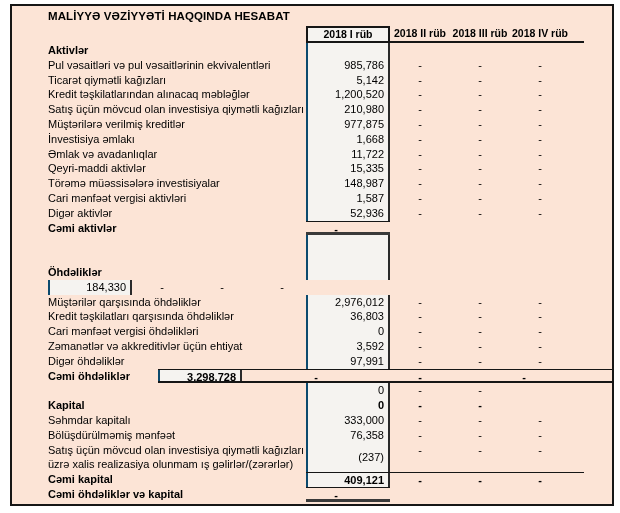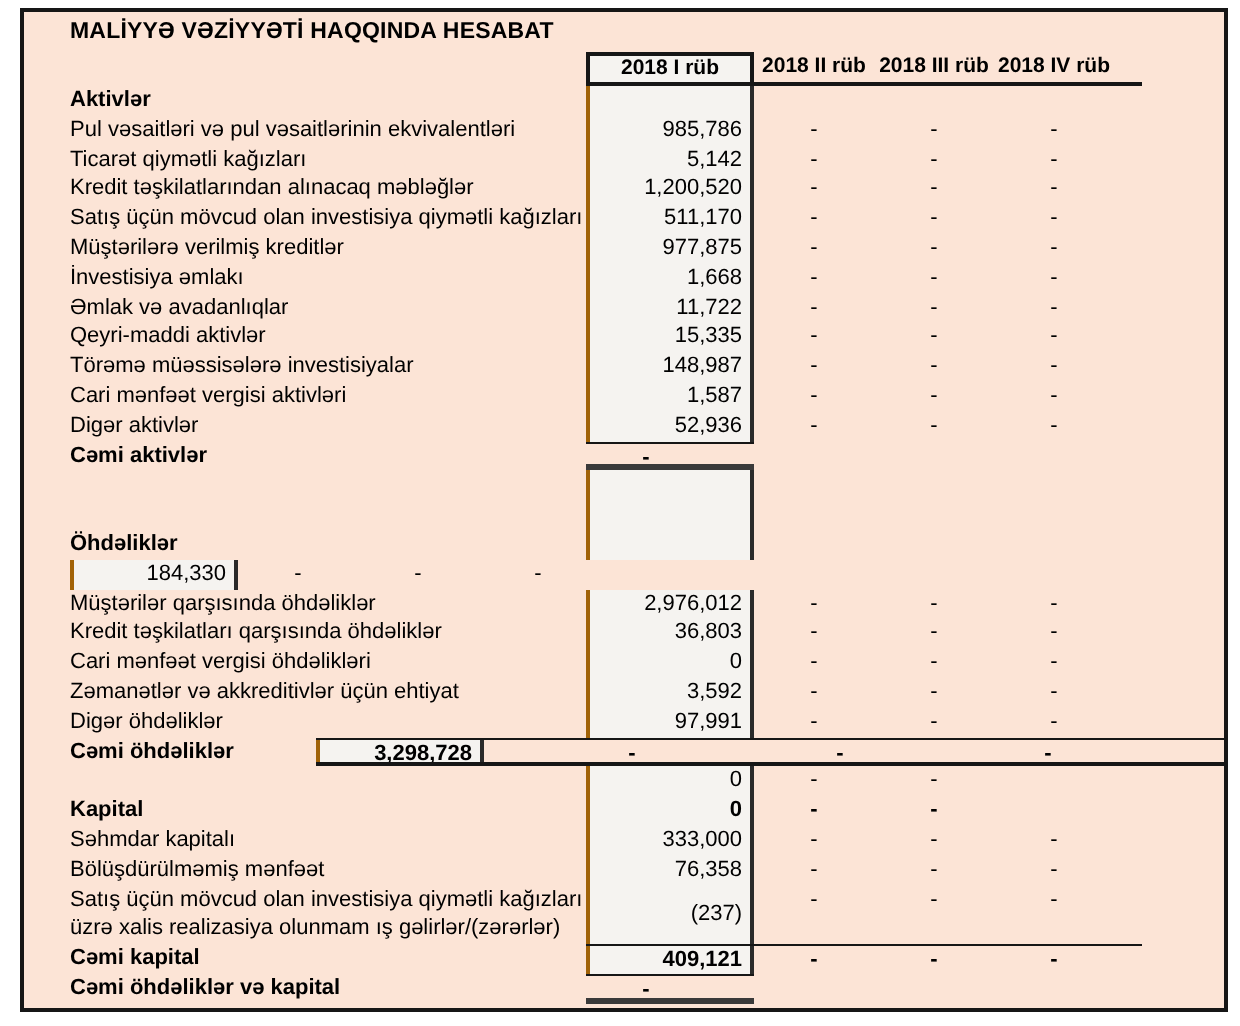--- a/index.html
+++ b/index.html
@@ -4,21 +4,21 @@
 <style>
   html,body{margin:0;padding:0;}
   .canvas{
     position:relative;width:620px;height:513px;background:#ffffff;
     font-family:"Liberation Sans", sans-serif;color:#000;
   }
   .sheet{
     position:absolute;left:10px;top:4px;width:604px;height:502px;
     box-sizing:border-box;border:2px solid #161616;background:#fce4d6;overflow:hidden;
   }
-  .inner{padding:4px 0 0 23px;}
+  .inner{padding:4px 0 0 36px;}
   .title{font-weight:bold;font-size:11.5px;letter-spacing:0.1px;height:16px;}
   
   .hrow{display:flex;height:17px;align-items:stretch;}
   .hlbl{width:258px;}
   .hbox{
     width:84px;box-sizing:border-box;border:2px solid #161616;background:#f5f3f0;
     font-weight:bold;font-size:10.5px;text-align:center;line-height:13px;
   }
   .hrest{display:flex;box-sizing:border-box;border-bottom:2px solid #161616;}
   .hcell{width:60px;text-align:center;font-weight:bold;font-size:10.5px;line-height:15px;white-space:nowrap;}
@@ -28,21 +28,21 @@
   .row.h2{height:29.6px;}
   .lbl{width:258px;white-space:nowrap;overflow:hidden;}
   .row.h2 .lbl{white-space:normal;line-height:14.8px;}
   .bold{font-weight:bold;}
   .band{display:flex;box-sizing:border-box;}
   .band.top-thin{border-top:1.5px solid #161616;}
   .band.bottom-thin{border-bottom:2px solid #161616;gap:44px;}
   .band.bottom-thick{border-bottom:3px solid #3a3a3a;flex-direction:column;}
   .vcell{
     width:84px;box-sizing:border-box;background:#f5f3f0;
-    border-left:2px solid #a16207;border-right:2px solid #2a2a2a;
+    border-left:2px solid #0c4a6e;border-right:2px solid #2a2a2a;
     text-align:right;padding-right:4px;overflow:hidden;
   }
   .row.h2 .vcell{display:flex;align-items:center;justify-content:flex-end;}
   .qcell{width:60px;text-align:center;}
   .qspacer{width:14px;}
 </style>
 </head>
 <body>
 
 <div class="canvas">
@@ -99,21 +99,21 @@
               <div class="vcell">1,200,520</div>
               <div class="qcell">-</div>
               <div class="qcell">-</div>
               <div class="qcell">-</div>
               <div class="qspacer"></div>
             </div>
           </div>
           <div class="row">
             <div class="lbl">Satış üçün mövcud olan investisiya qiymətli kağızları</div>
             <div class="band">
-              <div class="vcell">511,170</div>
+              <div class="vcell">210,980</div>
               <div class="qcell">-</div>
               <div class="qcell">-</div>
               <div class="qcell">-</div>
               <div class="qspacer"></div>
             </div>
           </div>
           <div class="row">
             <div class="lbl">Müştərilərə verilmiş kreditlər</div>
             <div class="band">
               <div class="vcell">977,875</div>

